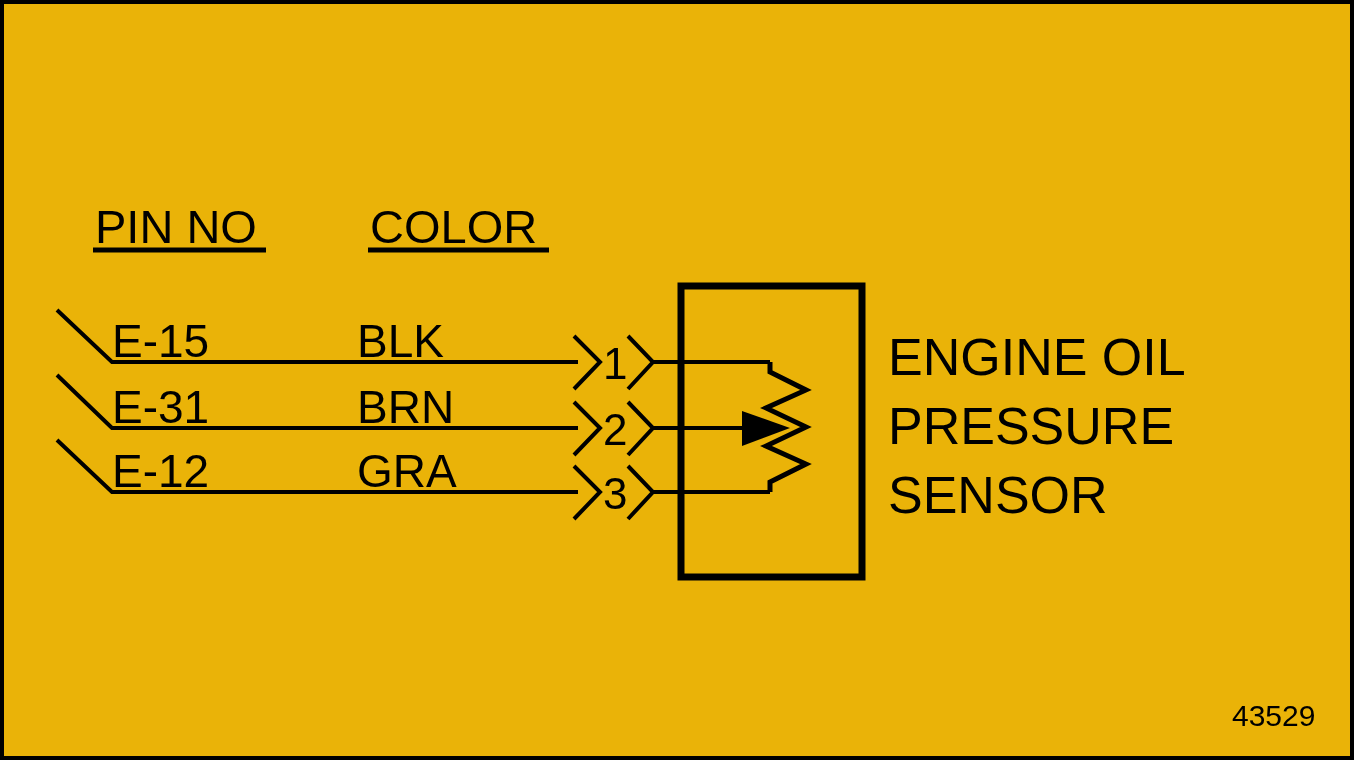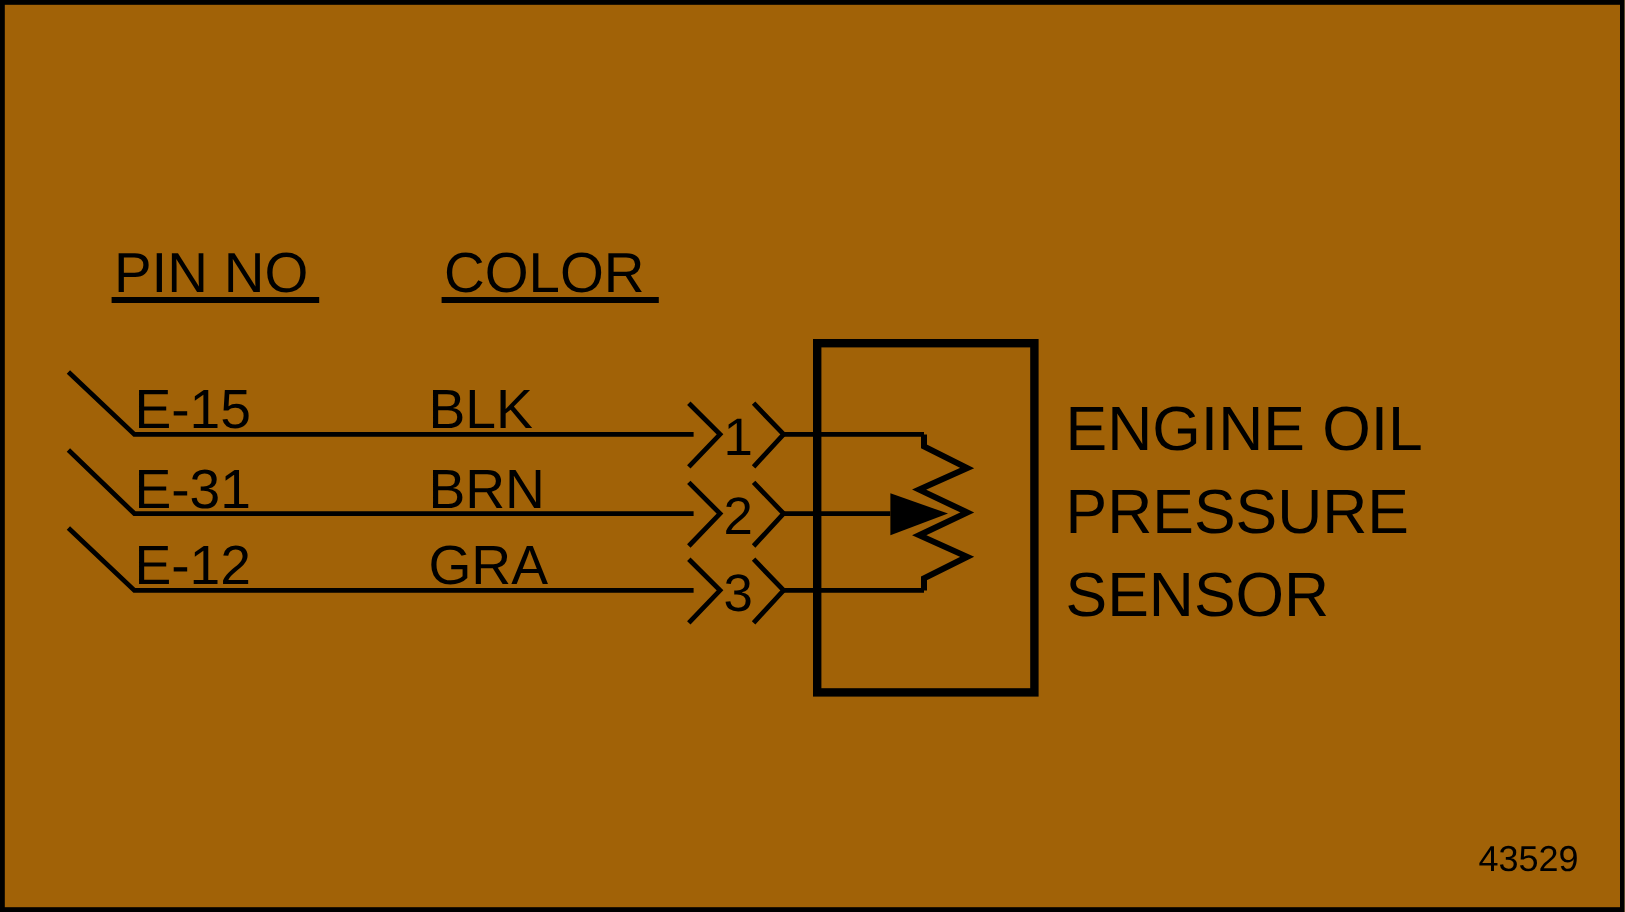--- a/index.html
+++ b/index.html
@@ -8,21 +8,21 @@
     padding: 0;
     background: #ffffff;
   }
   body {
     font-family: "Liberation Sans", sans-serif;
   }
   #page {
     position: relative;
     width: 1354px;
     height: 760px;
-    background: #a16207;
+    background: #eab308;
     overflow: hidden;
   }
   #frame-border {
     position: absolute;
     left: 0;
     top: 0;
     width: 1354px;
     height: 760px;
     box-sizing: border-box;
     border: 4px solid #000000;

